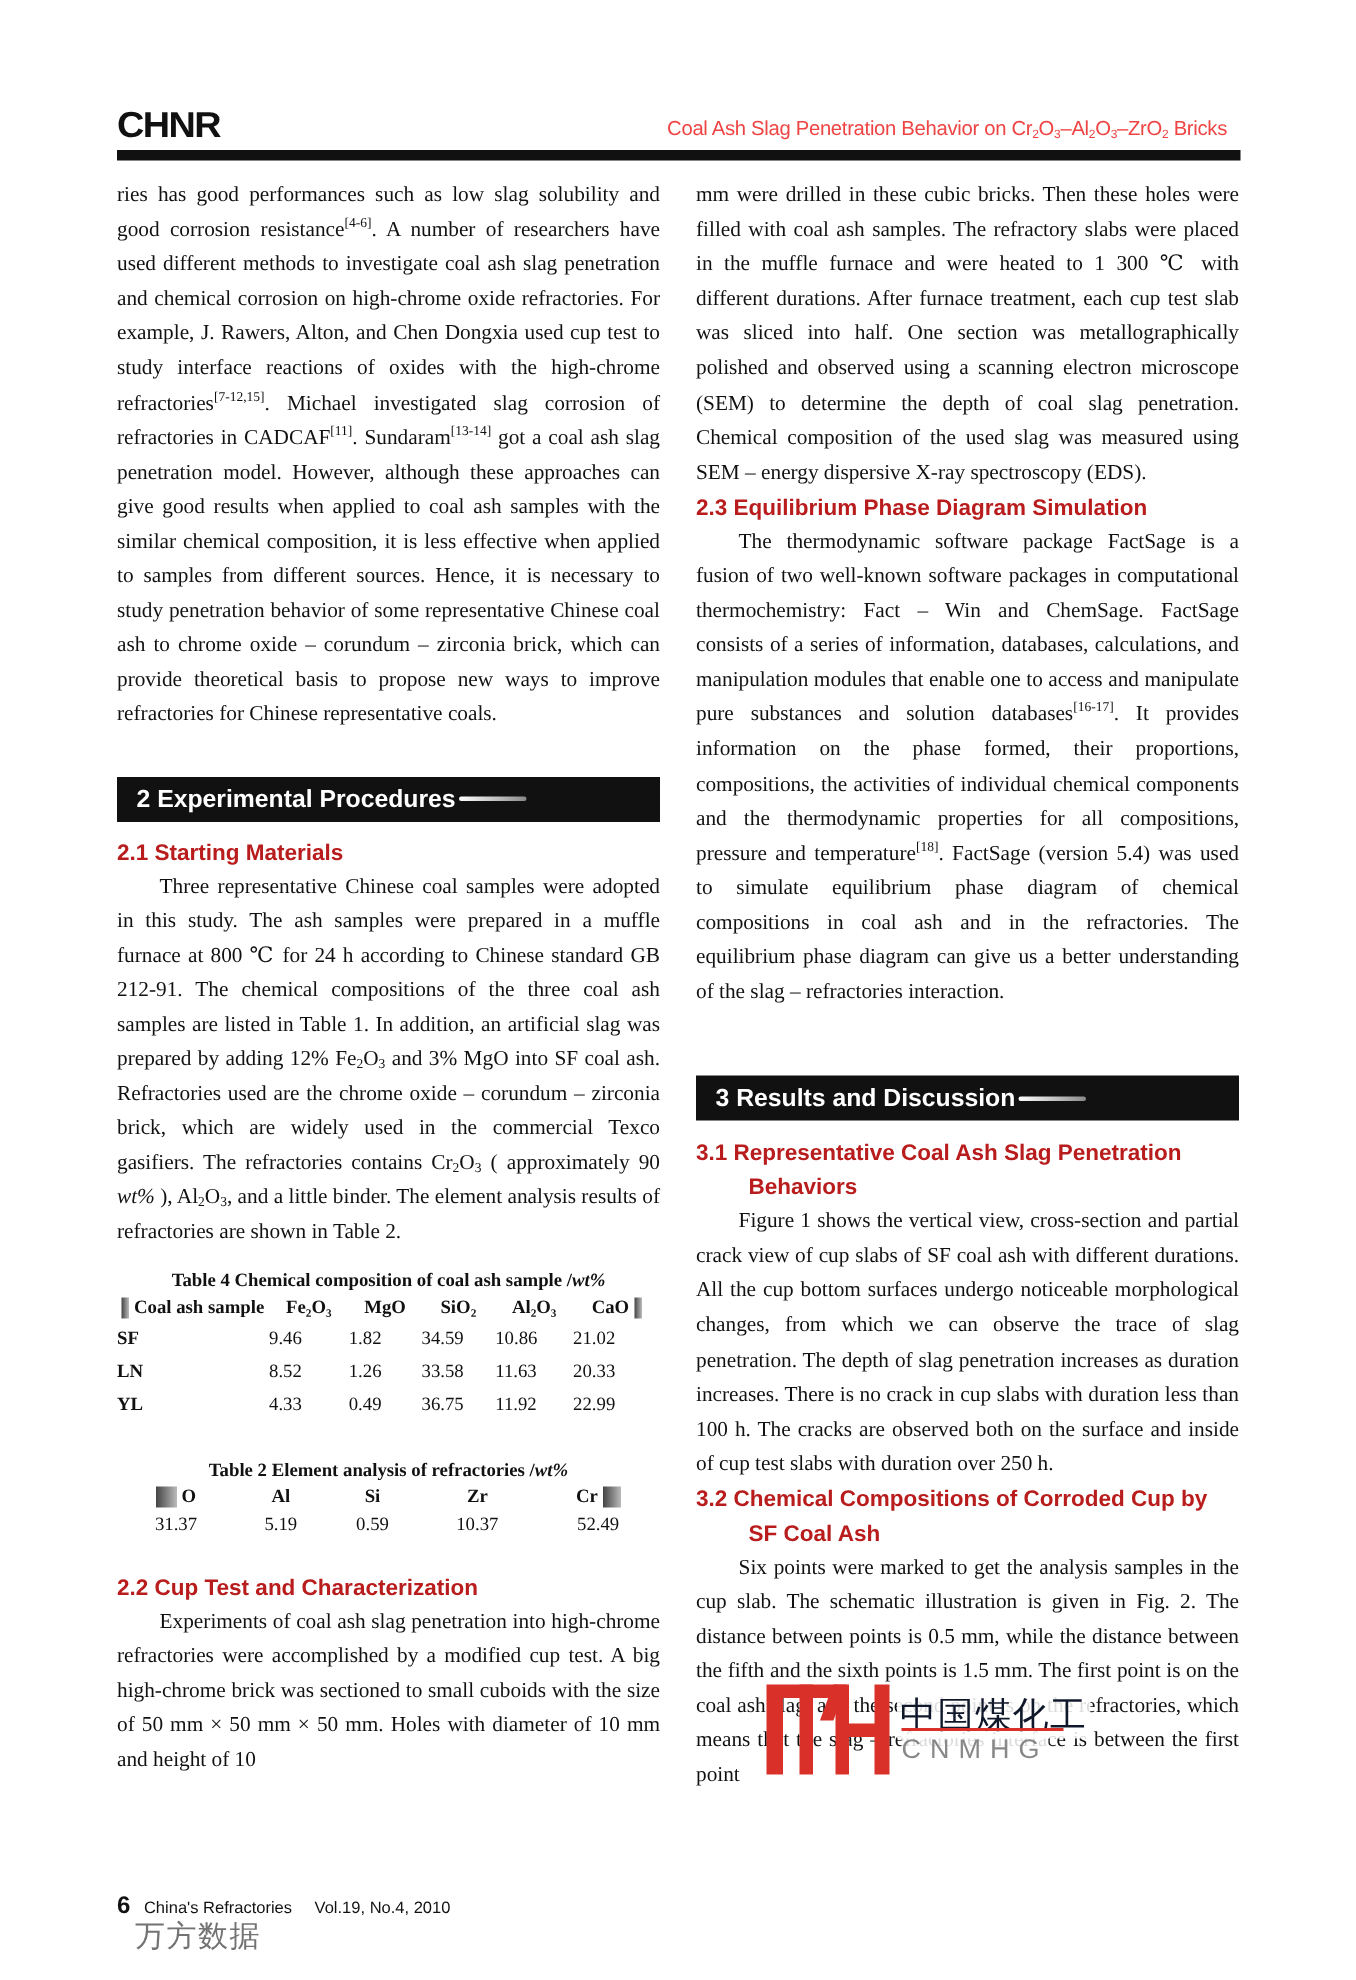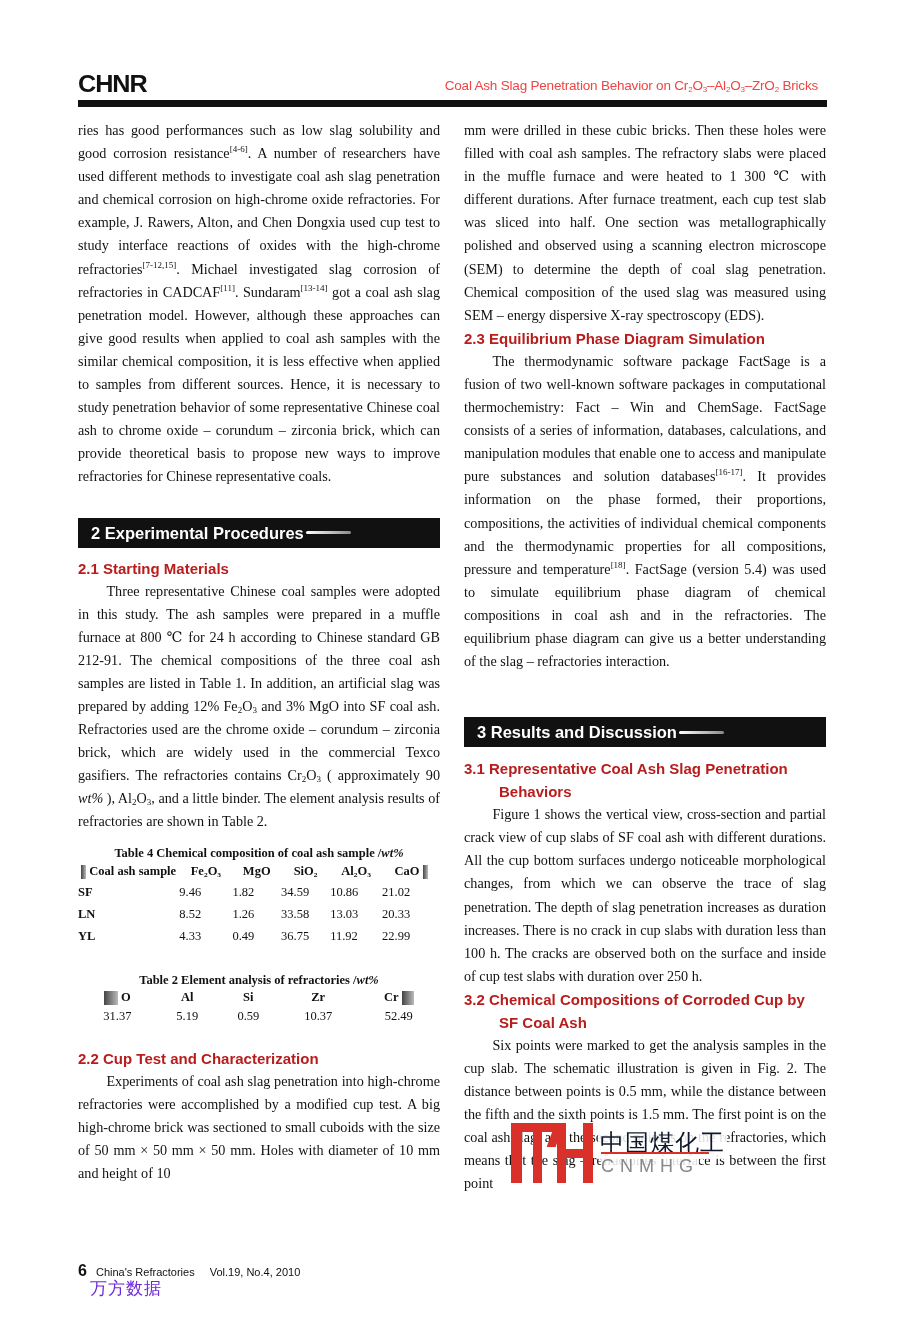--- a/index.html
+++ b/index.html
@@ -36,21 +36,21 @@
 
     table.t2 { width: 100%; border-collapse: collapse; font-size: 12.5px; }
     table.t2 th { font-weight: bold; text-align: center; padding: 1px 0; }
     table.t2 td { text-align: center; line-height: 20px; }
 
     .edge-mark { display: inline-block; width: 5px; height: 14px; background: linear-gradient(90deg, #444, #bbb); vertical-align: middle; }
 
     .footer { position: absolute; left: 78px; top: 1262px; font-family: "Liberation Sans", "DejaVu Sans", sans-serif; font-size: 11px; color: #111; }
     .footer .pnum { font-weight: bold; font-size: 16px; margin-right: 6px; }
     .footer .jname { margin-right: 12px; }
-    .wanfang { position: absolute; left: 90px; top: 1277px; font-family: "DejaVu Sans", sans-serif; font-size: 17px; color: #6d28d9; letter-spacing: 1px; }
+    .wanfang { position: absolute; left: 90px; top: 1277px; font-family: "DejaVu Sans", sans-serif; font-size: 20px; color: #737373; letter-spacing: 1px; }
 
     .watermark { position: absolute; left: 511px; top: 1123px; width: 300px; height: 62px; }
     .wm-bar { position: absolute; background: #d9302a; }
     .wm-cn { position: absolute; left: 87px; top: 4px; font-family: "DejaVu Sans", sans-serif; font-size: 24px; color: #0f172a; background: rgba(255,255,255,0.85); padding: 0 2px; letter-spacing: 1px; }
     .wm-line { position: absolute; left: 90px; top: 29px; width: 108px; height: 2px; background: #d9302a; }
     .wm-en { position: absolute; left: 90px; top: 33px; font-family: "Liberation Sans", "DejaVu Sans", sans-serif; font-size: 18px; color: #888; letter-spacing: 6px; background: rgba(255,255,255,0.85); }
   </style>
 </head>
 <body>
 
@@ -90,21 +90,21 @@
         <td>1.82</td>
         <td>34.59</td>
         <td>10.86</td>
         <td>21.02</td>
       </tr>
       <tr>
         <td class="rowlbl">LN</td>
         <td>8.52</td>
         <td>1.26</td>
         <td>33.58</td>
-        <td>13.03</td>
+        <td>11.63</td>
         <td>20.33</td>
       </tr>
       <tr>
         <td class="rowlbl">YL</td>
         <td>4.33</td>
         <td>0.49</td>
         <td>36.75</td>
         <td>11.92</td>
         <td>22.99</td>
       </tr>

